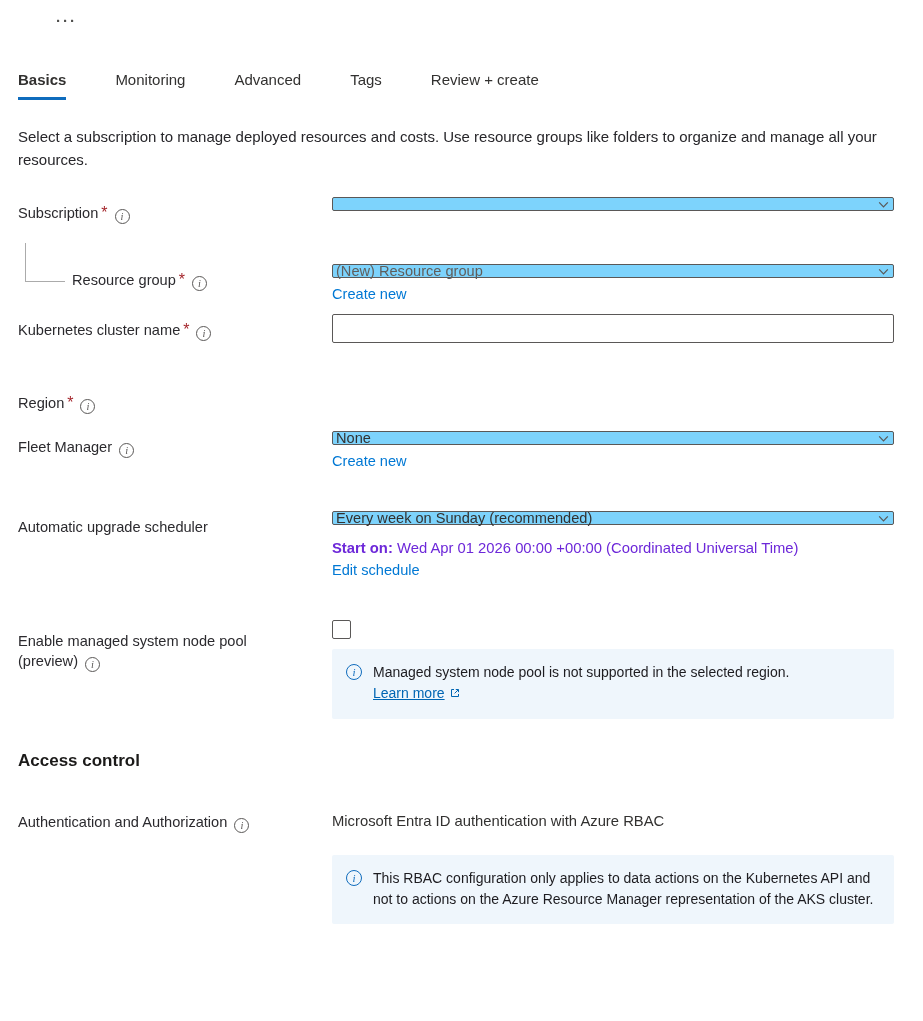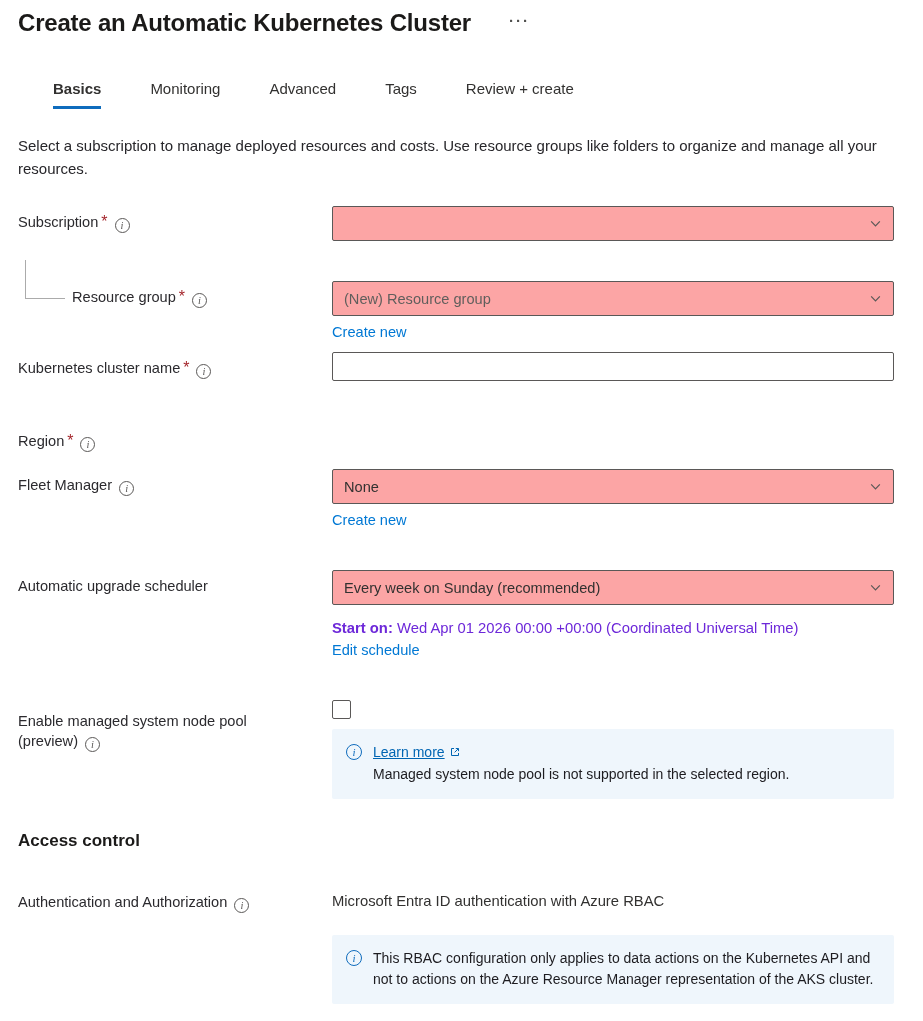--- a/index.html
+++ b/index.html
@@ -18,21 +18,21 @@
     font-size: 24px; font-weight: 700; color:#1b1a19;
     margin:0; line-height:30px; letter-spacing:-0.2px;
   }
   .more-btn {
     margin-left:38px; margin-top:4px; color:#50504e;
     font-size:15px; letter-spacing:2px; cursor:pointer; user-select:none;
     font-weight:700;
   }
 
   
-  .tabs { display:flex; margin-top:42px;margin-left:35px; }
+  .tabs { display:flex; margin-top:42px; }
   .tab {
     margin-right:49px; font-size:15px; color:#323130;
     padding-bottom:9px; border-bottom:3px solid transparent; cursor:pointer;
   }
   .tab.active { font-weight:700; border-bottom-color:#0f6cbd; }
 
   
   .intro { margin-top:25px; font-size:15px; line-height:23px; max-width:886px; color:#27262a; }
 
   
@@ -44,23 +44,23 @@
   .info-icon {
     display:inline-flex; width:15px; height:15px;
     border:1px solid #5a5857; border-radius:50%;
     align-items:center; justify-content:center;
     font-family:"Liberation Serif", serif; font-style:italic;
     font-size:10.5px; color:#5a5857; margin-left:7px;
     vertical-align:-2px; cursor:default;
   }
 
   .dropdown {
-    height:35px; border:1px solid #5a5857; border-radius:2px;
-    background:#fca5a5; display:flex; align-items:center;
-    justify-content:space-between; padding:0 11px; cursor:pointer;
+    height:14px; border:1px solid #5a5857; border-radius:2px;
+    background:#7dd3fc; display:flex; align-items:center;
+    justify-content:space-between; padding:0 3px; cursor:pointer;
   }
   .dd-text { font-size:14.6px; color:#323130; white-space:nowrap; overflow:hidden; }
   .dd-text.placeholder { color:#605e5c; }
   .chevron { flex:0 0 auto; margin-left:8px; display:flex; }
 
   .text-input {
     width:100%; height:29px; border:1px solid #5a5857; border-radius:2px;
     padding:0 11px; font-size:14.6px; font-family:inherit; color:#323130;
     outline:none; background:#fff;
   }
@@ -114,21 +114,20 @@
   .heading-access { margin-top:31px; }
   .row-auth { margin-top:34px; }
   .auth-msg { margin-top:24px; }
 </style>
 </head>
 <body>
 
 <div class="page">
 
   <div class="title-row">
-    <h1 class="page-title">Create an Automatic Kubernetes Cluster</h1>
     <div class="more-btn">···</div>
   </div>
 
   <div class="tabs">
     <div class="tab active">Basics</div>
     <div class="tab">Monitoring</div>
     <div class="tab">Advanced</div>
     <div class="tab">Tags</div>
     <div class="tab">Review + create</div>
   </div>
@@ -226,28 +225,28 @@
   <div class="form-row row-nodepool">
     <div class="label-col" style="padding-top:11px;">
       <span class="label">Enable managed system node pool</span><br>
       <span class="label">(preview)</span><span class="info-icon">i</span>
     </div>
     <div class="field-col">
       <div class="checkbox"></div>
       <div class="message-bar">
         <span class="mb-icon">i</span>
         <div class="mb-text">
+          <div>Managed system node pool is not supported in the selected region.</div>
           <div>
             <span class="mb-link">Learn more</span><span class="ext-icon"><svg width="12" height="12" viewBox="0 0 12 12">
                   <path d="M5 2.5 H2.5 V9.5 H9.5 V7" fill="none" stroke="#0065b3" stroke-width="1"></path>
                   <path d="M6.8 2.5 H9.5 V5.2" fill="none" stroke="#0065b3" stroke-width="1"></path>
                   <path d="M9.3 2.7 L5.6 6.4" fill="none" stroke="#0065b3" stroke-width="1"></path>
                 </svg></span>
           </div>
-          <div>Managed system node pool is not supported in the selected region.</div>
         </div>
       </div>
     </div>
   </div>
 
   <div class="section-heading heading-access">Access control</div>
 
   <div class="form-row row-auth">
     <div class="label-col">
       <span class="label">Authentication and Authorization</span><span class="info-icon">i</span>

